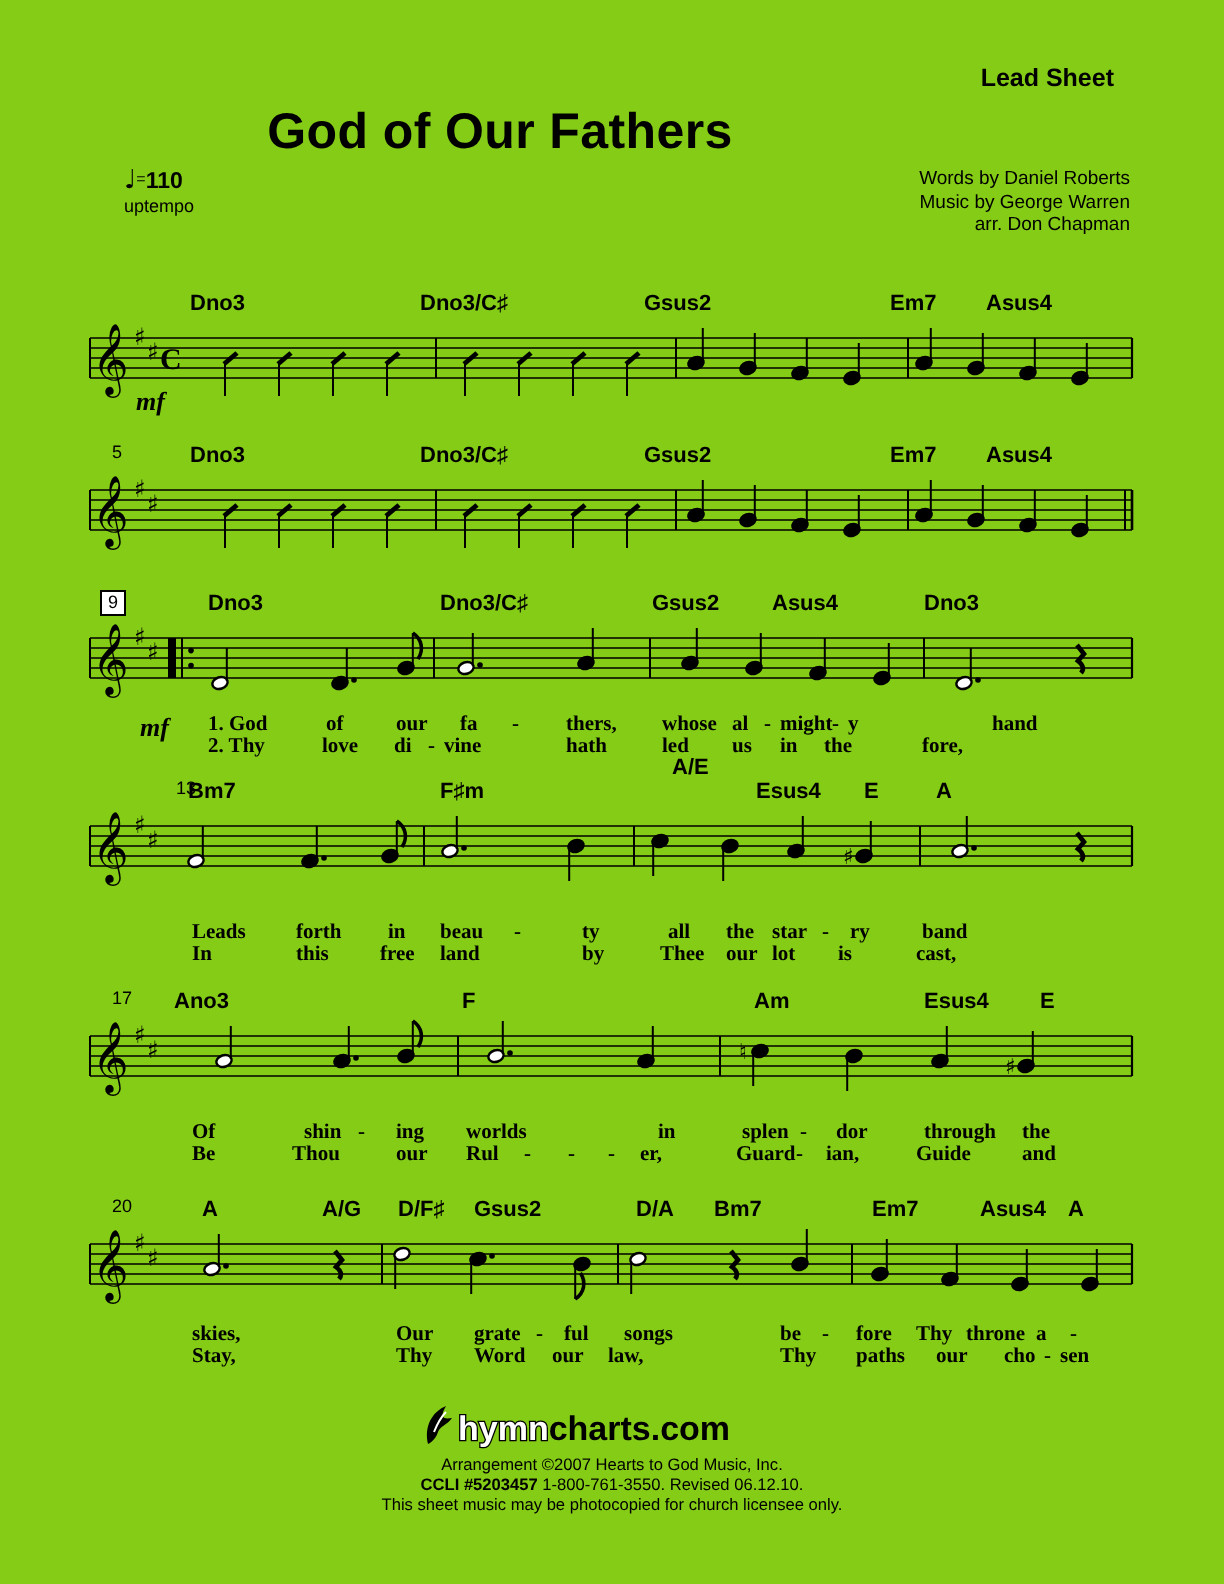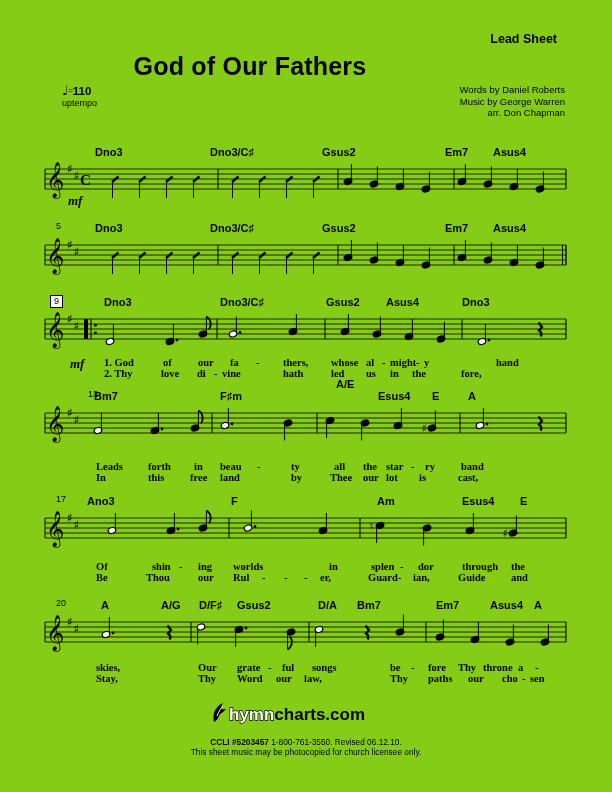--- a/index.html
+++ b/index.html
@@ -455,16 +455,17 @@
   <div id="logo-row">
     <svg width="190" height="24" viewBox="0 0 190 24">
       <path d="M3,20 C1,11 5,4 12,1 C9,6 10,8 15,7 C12,11 9,11 8,14 C7,17 5,19 3,20 Z" fill="#000"></path>
       <path d="M6,14 C8,9 10,6 12,4" stroke="#fff" stroke-width="1" fill="none"></path>
       <text x="18" y="18" font-family="Liberation Sans, DejaVu Sans, sans-serif" font-size="17" font-weight="bold">
         <tspan fill="#ffffff" stroke="#000000" stroke-width="1.3" style="paint-order:stroke">hymn</tspan><tspan fill="#000000">charts.com</tspan>
       </text>
     </svg>
   </div>
 
+  <div id="fl1" class="flines">Arrangement ©2007 Hearts to God Music, Inc.</div>
   <div id="fl2" class="flines"><span class="b">CCLI #5203457</span><span> 1-800-761-3550. Revised 06.12.10.</span></div>
   <div id="fl3" class="flines">This sheet music may be photocopied for church licensee only.</div>
 
 </div>
 
 </body></html>

